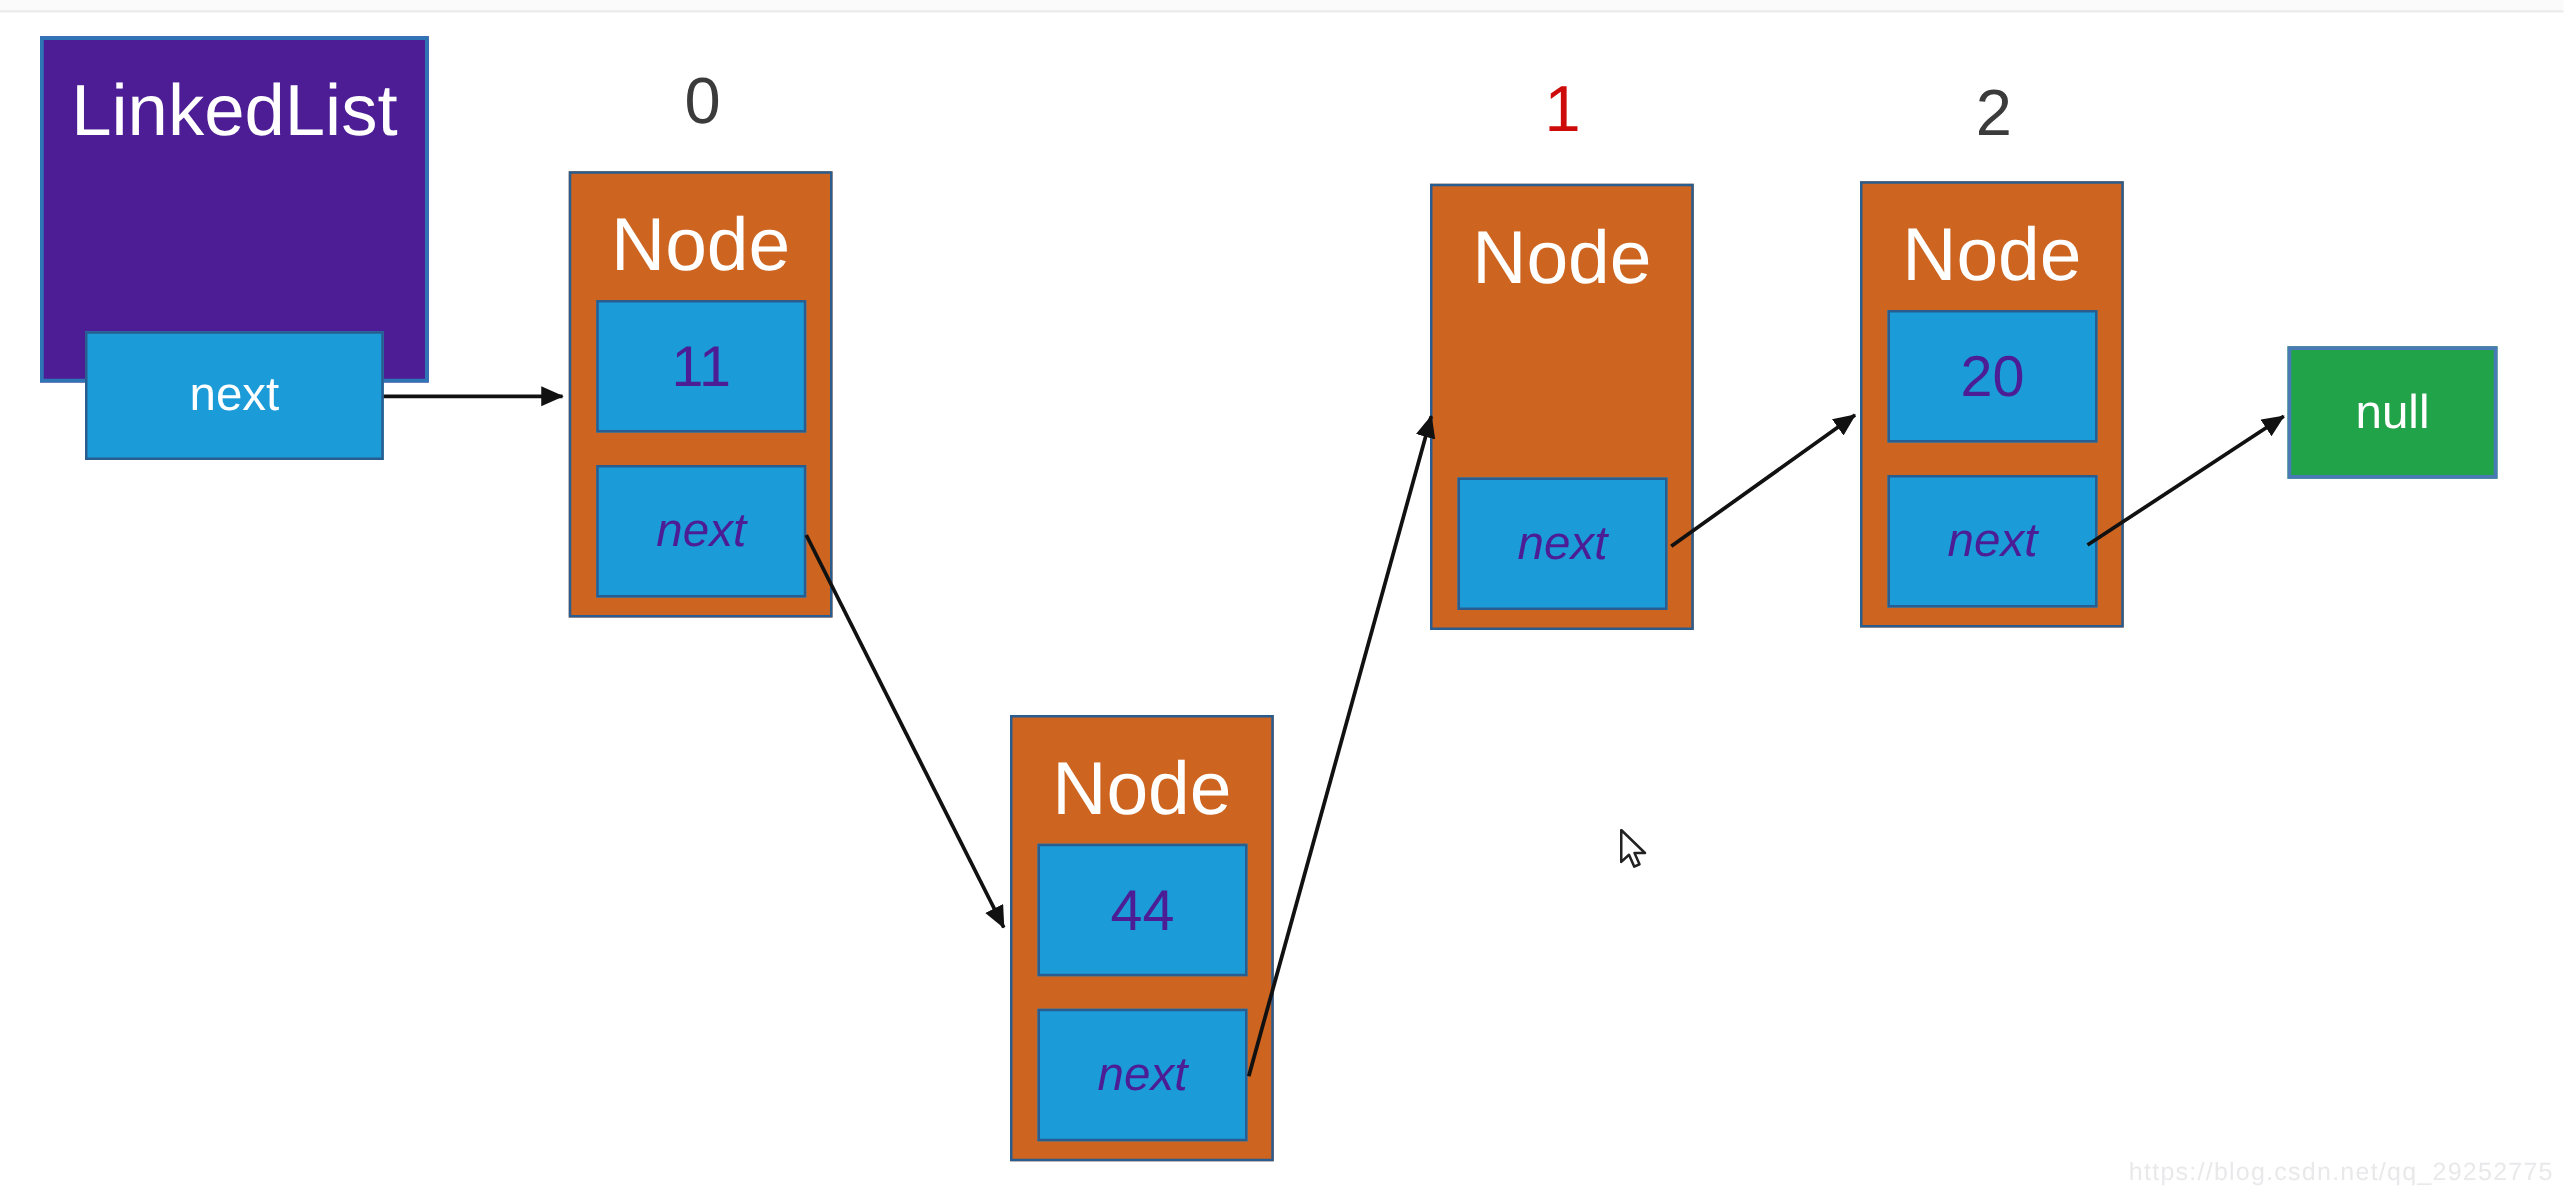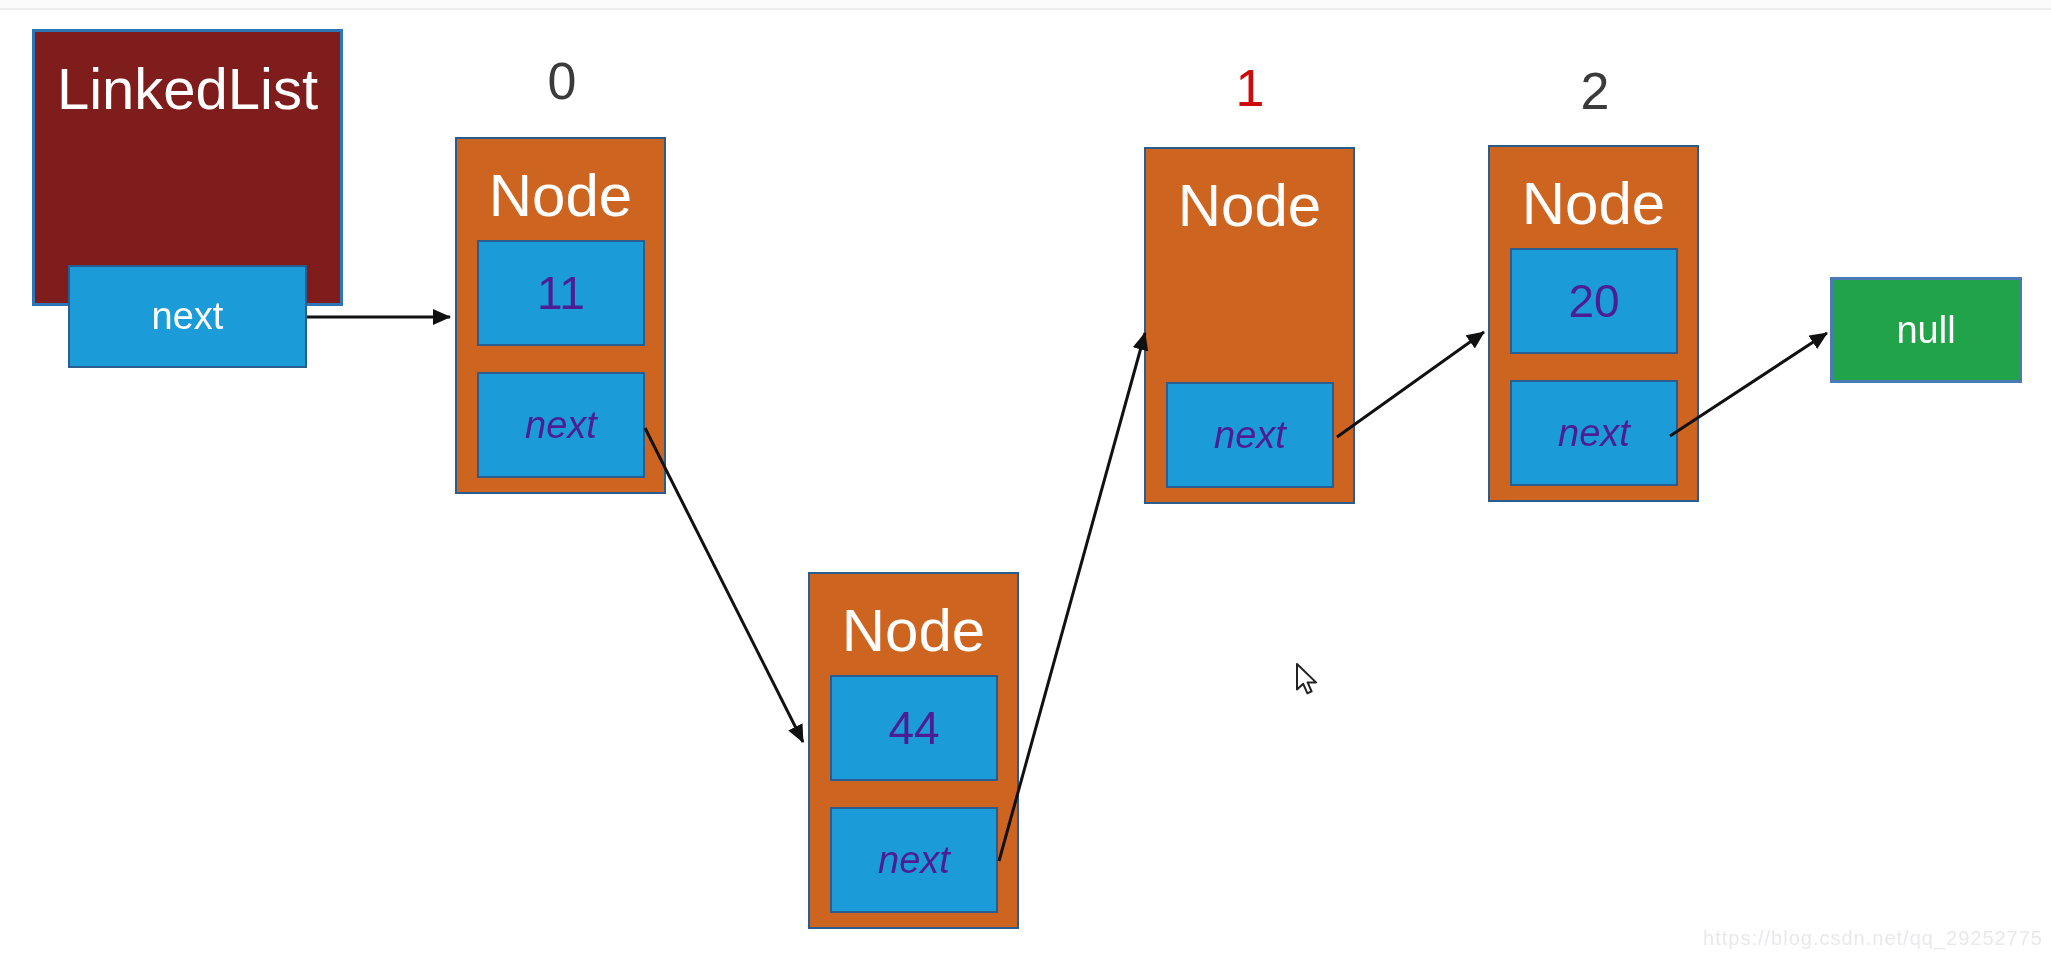--- a/index.html
+++ b/index.html
@@ -10,21 +10,21 @@
     overflow:hidden;
     font-family:"Liberation Sans","DejaVu Sans",sans-serif;
   }
   .topline{
     position:absolute;left:0;top:0;width:2051px;height:8px;
     background:#fbfbfb;border-bottom:2px solid #ededed;
   }
   
   .ll-box{
     position:absolute;left:32px;top:29px;width:311px;height:277px;
-    background:#7f1d1d;border:3px solid #2e75b6;box-sizing:border-box;padding-left:36px;
+    background:#4c1d95;border:3px solid #2e75b6;box-sizing:border-box;padding-left:36px;
   }
   .ll-title{
     position:absolute;left:0;top:14px;width:100%;height:84px;
     display:flex;align-items:center;justify-content:center;
     color:#ffffff;font-size:58px;
   }
   .field{
     position:absolute;left:33px;width:239px;
     background:#1b9cd8;border:2px solid #2a5d8f;box-sizing:border-box;
     display:flex;align-items:center;justify-content:center;
@@ -57,21 +57,21 @@
   
   .idx{
     position:absolute;transform:translateX(-50%);
     font-size:52px;line-height:1;color:#3b3b3b;
   }
   .idx.i0{left:562px;top:55px;}
   .idx.i1{left:1250px;top:62px;}
   .idx.i2{left:1595px;top:65px;}
   
   .null-box{
-    position:absolute;left:1830px;top:277px;width:192px;height:106px;
+    position:absolute;left:1830px;top:277px;width:168px;height:106px;
     background:#21a34a;border:3px solid #4a7ab5;box-sizing:border-box;
     display:flex;align-items:center;justify-content:center;
     color:#ffffff;font-size:38px;
   }
   
   .arrows{position:absolute;left:0;top:0;pointer-events:none;}
   .cursor{position:absolute;left:1296px;top:663px;pointer-events:none;}
   .watermark{
     position:absolute;right:8px;bottom:6px;
     font-size:20px;letter-spacing:1px;color:#e9e9eb;

